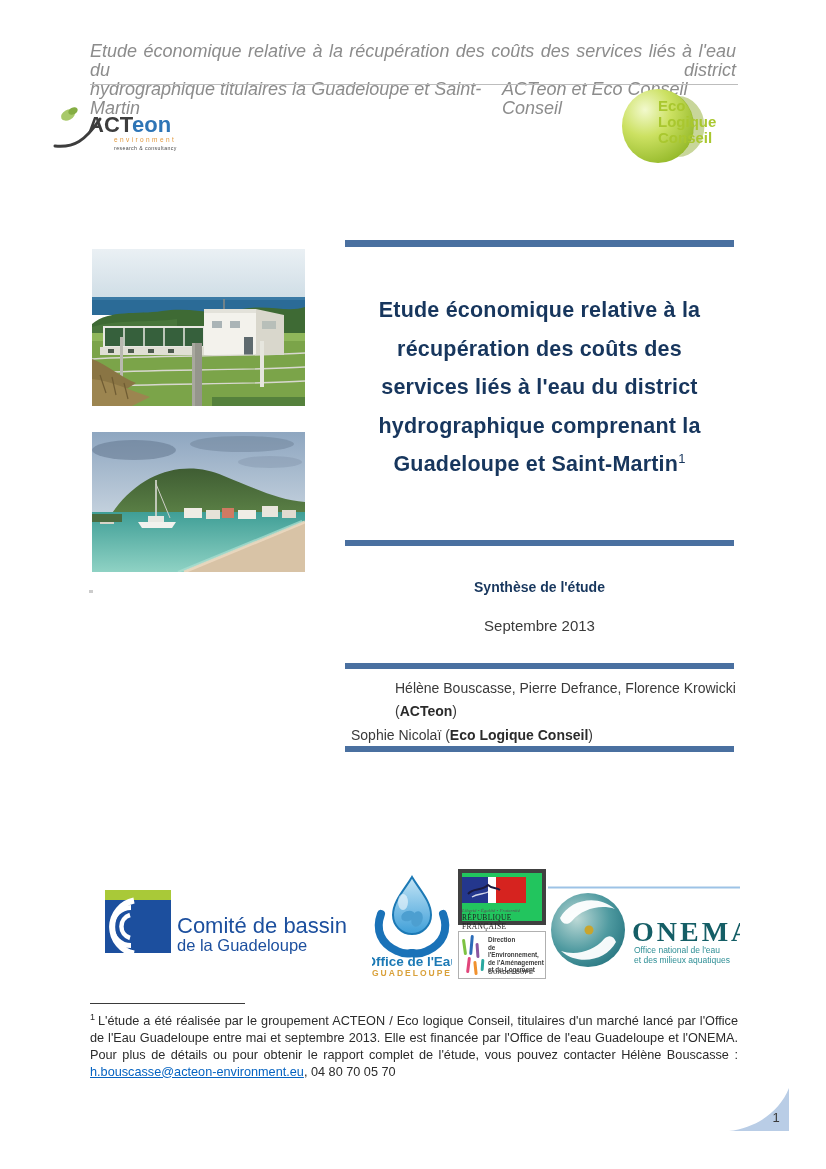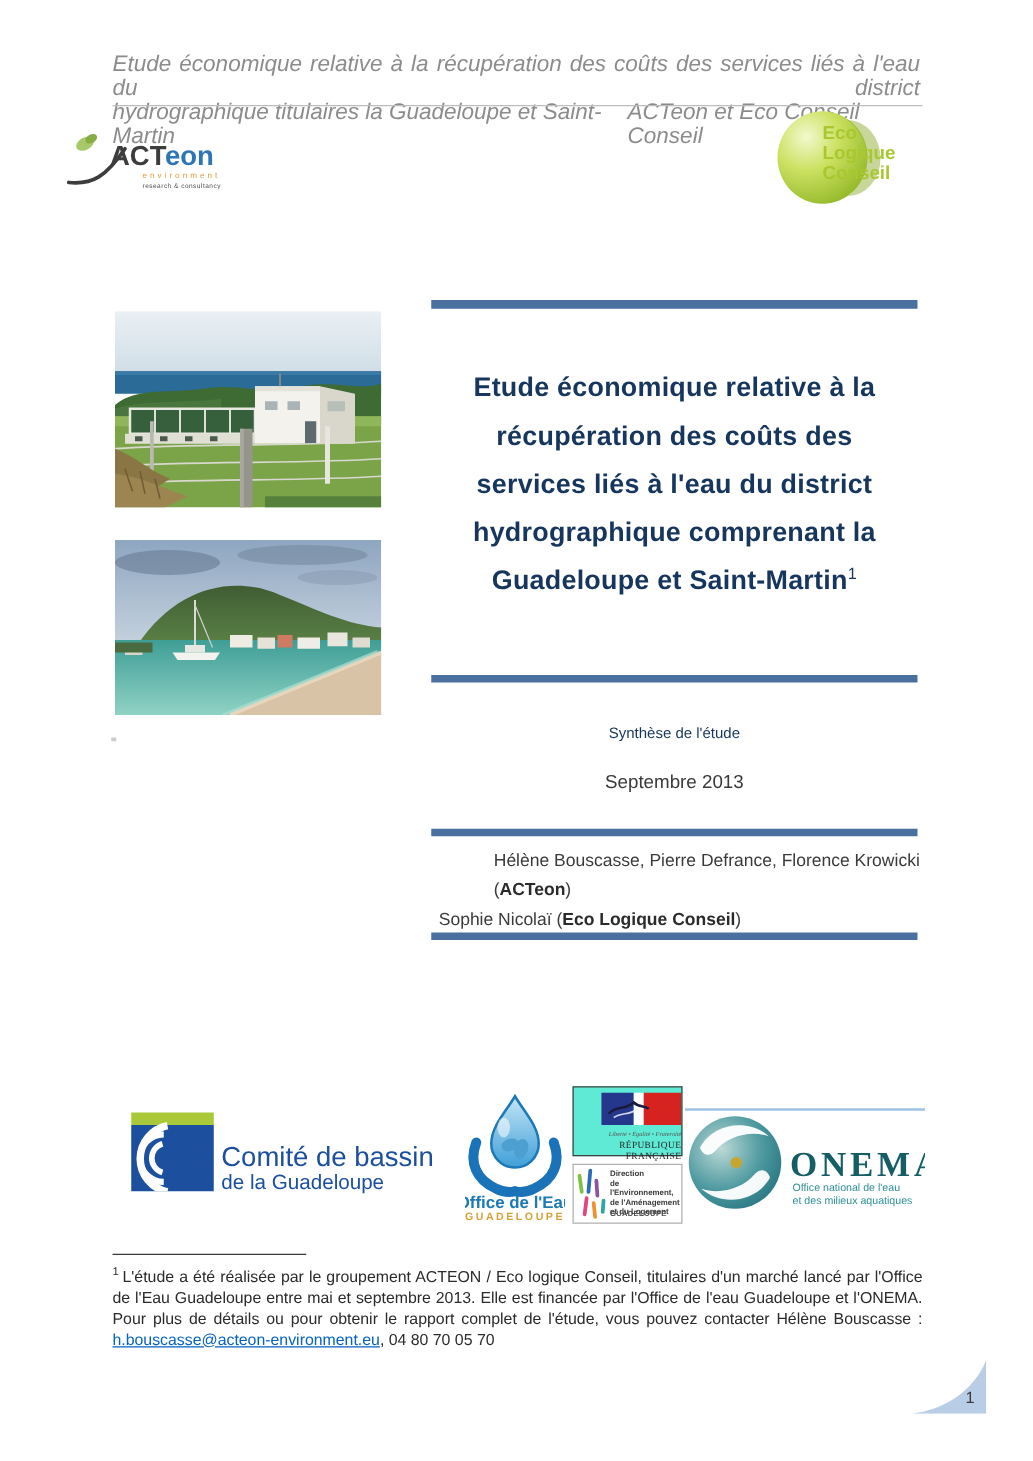--- a/index.html
+++ b/index.html
@@ -28,34 +28,34 @@
   .bar2{top:540px;height:6px;}
   .bar3{top:663px;height:6px;}
   .bar4{top:746px;height:6px;}
 
   .title{position:absolute;left:345px;top:291px;width:389px;margin:0;
          color:#17365d;font-size:21.5px;font-weight:bold;line-height:38.5px;
          text-align:center;letter-spacing:.2px;}
   .title sup{font-size:13px;font-weight:normal;line-height:0;}
 
   .subtitle{position:absolute;left:345px;top:579px;width:389px;text-align:center;
-            color:#17365d;font-size:12px;font-weight:normal;}
+            color:#17365d;font-size:14px;font-weight:bold;}
   .date{position:absolute;left:345px;top:617px;width:389px;text-align:center;
         color:#3a3a3a;font-size:15px;}
 
   .authors1{position:absolute;left:351px;top:677px;width:382px;color:#3a3a3a;
             font-size:14px;line-height:22.5px;margin-left:44px;}
   .authors2{position:absolute;left:351px;top:727px;width:382px;color:#3a3a3a;font-size:14px;}
   .authors1 b,.authors2 b{color:#2b2b2b;}
 
   
   .comite-logo{position:absolute;left:100px;top:884px;}
   .office-logo{position:absolute;left:372px;top:874px;}
-  .rf-box{position:absolute;left:458px;top:869px;width:88px;height:56px;background:#5eead4;
-          border:1px solid #404040;box-sizing:border-box;text-align:right;}
+  .rf-box{position:absolute;left:458px;top:869px;width:88px;height:56px;background:#22c55e;
+          border:4px solid #404040;box-sizing:border-box;text-align:left;}
   .rf-motto{font-size:5px;color:#555;font-family:"Liberation Serif",serif;font-style:italic;margin-top:1px;}
   .rf-name{font-size:7.5px;color:#222;font-family:"Liberation Serif",serif;letter-spacing:.3px;}
   .deal-box{position:absolute;left:458px;top:931px;width:88px;height:48px;background:#fff;
             border:1px solid #b0b0b0;box-sizing:border-box;}
   .deal-strokes{position:absolute;left:2px;top:3px;width:26px;height:42px;}
   .deal-strokes i{position:absolute;display:block;border-radius:2px;}
   .deal-text{position:absolute;left:29px;top:4px;width:57px;font-size:6.3px;font-weight:bold;
              color:#3a3a3a;line-height:7.6px;}
   .deal-region{position:absolute;left:29px;bottom:3px;font-size:6px;font-weight:bold;color:#4a4a4a;letter-spacing:.3px;}
   .onema-logo{position:absolute;left:548px;top:886px;}

